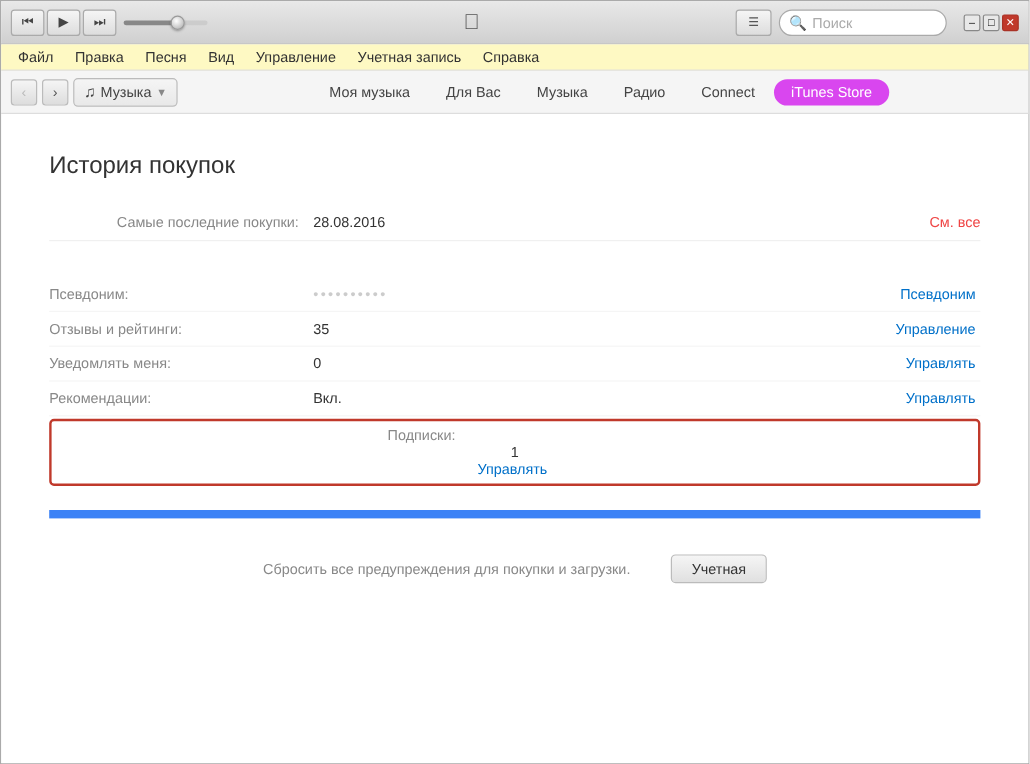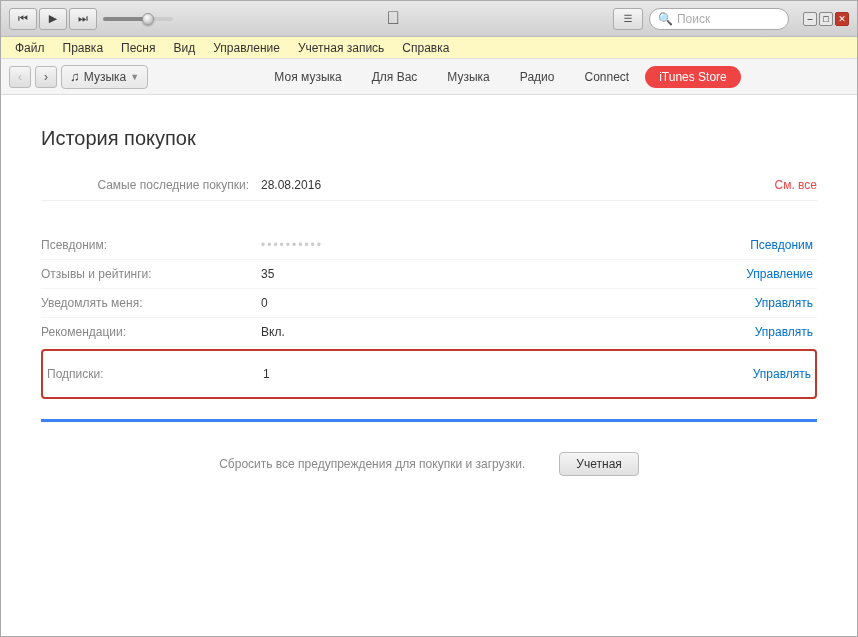--- a/index.html
+++ b/index.html
@@ -195,21 +195,21 @@
       gap: 2px;
     }
     .tab-item {
       padding: 4px 14px;
       font-size: 12px;
       color: #444;
       cursor: pointer;
       border-radius: 4px;
     }
     .tab-item.active {
-      background: #ef4444;
+      background: #d946ef;
       color: #fff;
       border-radius: 12px;
     }
 
     
     .main-content {
       flex: 1;
       background: #fff;
       overflow-y: auto;
       padding: 0 40px;
@@ -280,36 +280,37 @@
       font-size: 12px;
       cursor: pointer;
       text-decoration: none;
       padding-right: 4px;
     }
 
     
     .settings-row.highlighted {
       border: 2px solid #c0392b;
       border-radius: 4px;
-      padding: 16px 0;
+      padding: 5px 0;
       margin: 2px 0;
       background: #fff;
+      flex-direction: column;
     }
     .settings-row.highlighted .settings-label {
       padding-left: 4px;
     }
 
     
     .footer-section {
       display: flex;
       align-items: center;
       justify-content: center;
       gap: 34px;
       padding: 30px 0 20px 0;
-      border-top: 3px solid #3b82f6;
+      border-top: 7px solid #3b82f6;
       margin-top: 20px;
     }
     .footer-text {
       color: #888;
       font-size: 12px;
     }
     .reset-button {
       background: linear-gradient(to bottom, #f5f5f5, #e0e0e0);
       border: 1px solid #bbb;
       border-radius: 4px;

